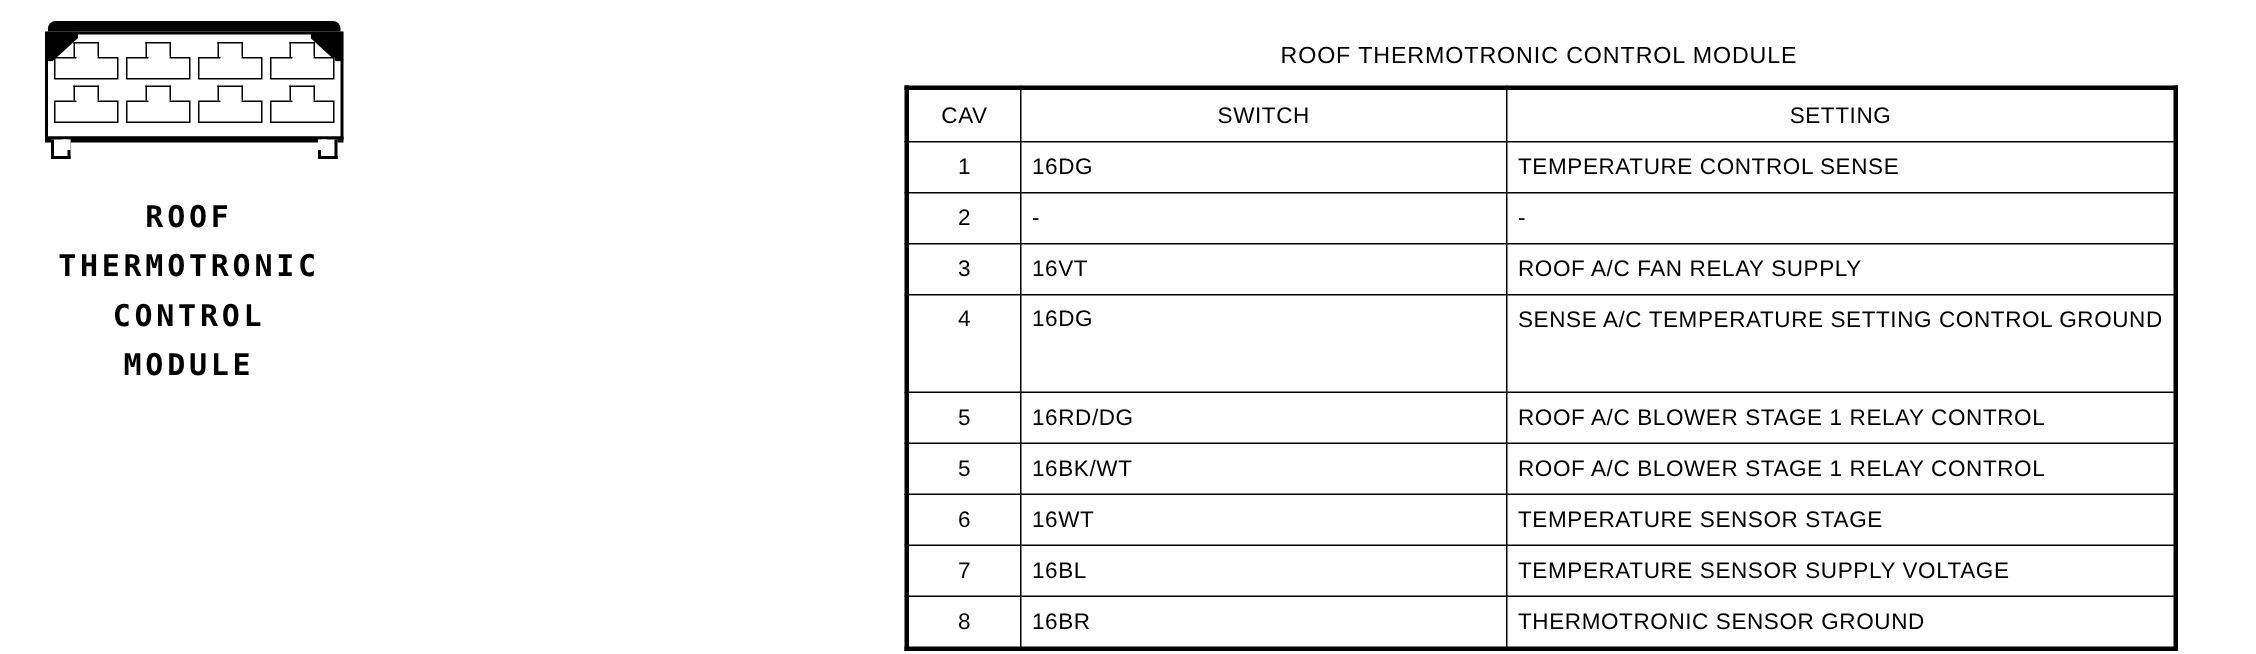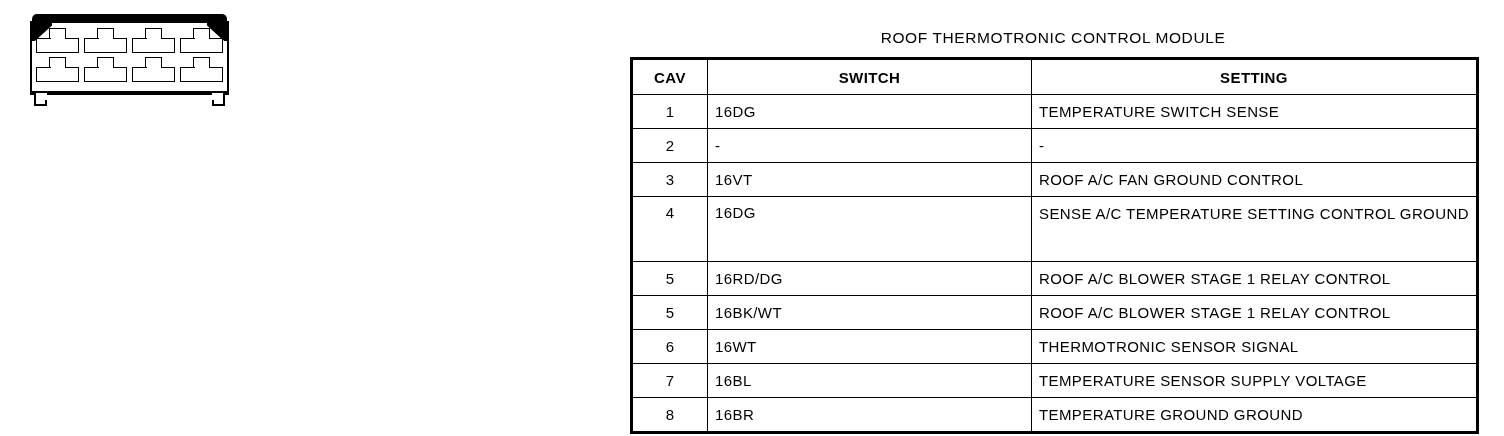--- a/index.html
+++ b/index.html
@@ -90,21 +90,21 @@
     font-family:"DejaVu Sans Mono", monospace;
     font-weight:bold;
     font-size:20px;
     line-height:33px;
     letter-spacing:2.5px;
   }
   #connector-label div{white-space:nowrap;}
 
   
   #table-panel{
-    position:absolute;left:630px;top:0;width:846px;height:436px;
+    position:absolute;left:603px;top:0;width:846px;height:436px;
   }
   #table-title{
     position:absolute;left:0;top:29px;width:846px;
     text-align:center;
     font-family:"Liberation Sans", sans-serif;
     font-size:15.5px;
     letter-spacing:0.6px;
     white-space:nowrap;
   }
   table.pinout{
@@ -123,21 +123,21 @@
     font-size:15px;
     letter-spacing:0.4px;
     padding:0 0 0 7px;
     height:33px;
     vertical-align:middle;
   }
   table.pinout thead th{
     text-align:center;
     padding:0;
     height:34px;
-    font-weight:bold;
+    font-weight:normal;
   }
   table.pinout td.cav{
     text-align:center;
     padding:0;
   }
   table.pinout tr.tall td{height:57px;vertical-align:top;padding-top:7px;}
   table.pinout tr.tall td.cav{padding-top:7px;}
   table.pinout td.fn{line-height:19px;}
 </style>
 </head>
@@ -198,20 +198,26 @@
       </div>
     </div>
 
     <div class="conn-base-line"></div>
     <div class="conn-foot left"></div>
     <div class="conn-foot right"></div>
     <div class="conn-foot-notch left"></div>
     <div class="conn-foot-notch right"></div>
   </div>
 
+  <div id="connector-label">
+    <div>ROOF</div>
+    <div>THERMOTRONIC</div>
+    <div>CONTROL</div>
+    <div>MODULE</div>
+  </div>
 
 </div>
 
 <div id="table-panel">
 
   <div id="table-title">ROOF THERMOTRONIC CONTROL MODULE</div>
 
   <table class="pinout">
     <colgroup>
       <col class="c-cav">
@@ -222,58 +228,58 @@
       <tr>
         <th>CAV</th>
         <th>SWITCH</th>
         <th>SETTING</th>
       </tr>
     </thead>
     <tbody>
       <tr>
         <td class="cav">1</td>
         <td class="cir">16DG</td>
-        <td class="fn">TEMPERATURE SWITCH SENSE</td>
+        <td class="fn">TEMPERATURE CONTROL SENSE</td>
       </tr>
       <tr>
         <td class="cav">2</td>
         <td class="cir">-</td>
         <td class="fn">-</td>
       </tr>
       <tr>
         <td class="cav">3</td>
         <td class="cir">16VT</td>
-        <td class="fn">ROOF A/C FAN GROUND CONTROL</td>
+        <td class="fn">ROOF A/C FAN RELAY SUPPLY</td>
       </tr>
       <tr class="tall">
         <td class="cav">4</td>
         <td class="cir">16DG</td>
         <td class="fn">SENSE A/C TEMPERATURE SETTING CONTROL GROUND</td>
       </tr>
       <tr>
         <td class="cav">5</td>
         <td class="cir">16RD/DG</td>
         <td class="fn">ROOF A/C BLOWER STAGE 1 RELAY CONTROL</td>
       </tr>
       <tr>
         <td class="cav">5</td>
         <td class="cir">16BK/WT</td>
         <td class="fn">ROOF A/C BLOWER STAGE 1 RELAY CONTROL</td>
       </tr>
       <tr>
         <td class="cav">6</td>
         <td class="cir">16WT</td>
-        <td class="fn">THERMOTRONIC SENSOR SIGNAL</td>
+        <td class="fn">TEMPERATURE SENSOR STAGE</td>
       </tr>
       <tr>
         <td class="cav">7</td>
         <td class="cir">16BL</td>
         <td class="fn">TEMPERATURE SENSOR SUPPLY VOLTAGE</td>
       </tr>
       <tr>
         <td class="cav">8</td>
         <td class="cir">16BR</td>
-        <td class="fn">TEMPERATURE GROUND GROUND</td>
+        <td class="fn">THERMOTRONIC SENSOR GROUND</td>
       </tr>
     </tbody>
   </table>
 
 </div>
 
 </body></html>

